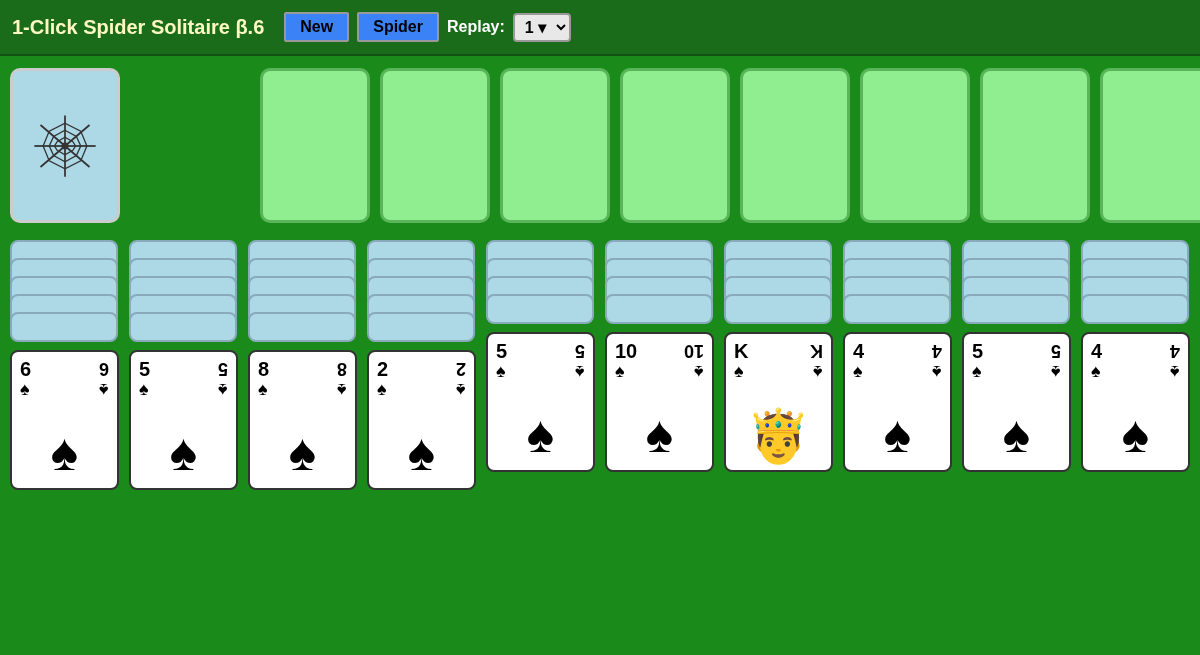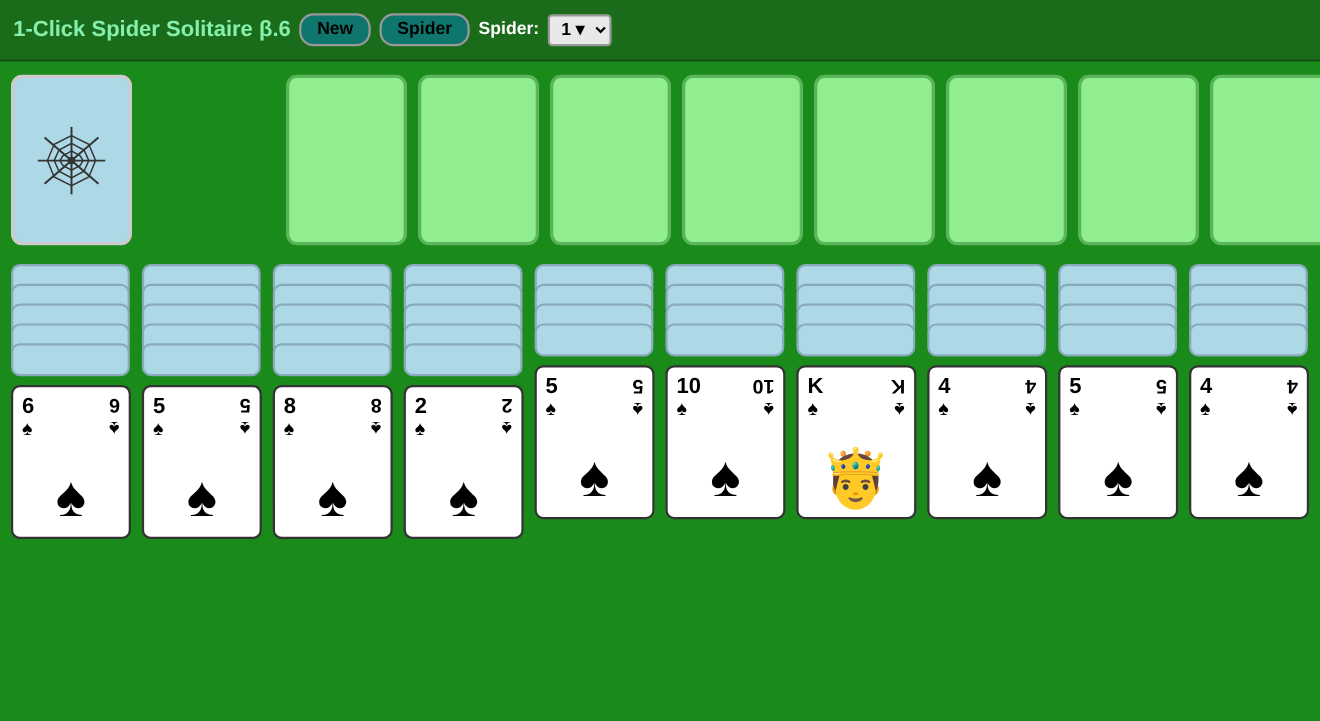--- a/index.html
+++ b/index.html
@@ -15,29 +15,29 @@
     #header {
       background: #1a6b1a;
       display: flex;
       align-items: center;
       padding: 8px 12px;
       gap: 8px;
       height: 56px;
       border-bottom: 2px solid #145214;
     }
     #header .title {
-      color: #86efac;
+      color: #fef9c3;
       font-size: 20px;
       font-weight: bold;
-      margin-right: 0;
+      margin-right: 12px;
     }
     .header-btn {
-      background: #0f766e;
+      background: #3b82f6;
       border: 2px solid #999;
-      border-radius: 13px;
+      border-radius: 2px;
       padding: 4px 14px;
       font-size: 16px;
       cursor: pointer;
       font-weight: bold;
     }
     .suits-label {
       color: white;
       font-size: 16px;
       font-weight: bold;
     }
@@ -180,21 +180,21 @@
       margin-bottom: 0;
     }
   </style>
 </head>
 <body>
 
 <div id="header">
   <span class="title">1-Click Spider Solitaire β.6</span>
   <button class="header-btn">New</button>
   <button class="header-btn">Spider</button>
-  <span class="suits-label">Spider:</span>
+  <span class="suits-label">Replay:</span>
   <select class="suits-select">
     <option>1 ▾</option>
     <option>2</option>
     <option>4</option>
   </select>
 </div>
 
 <div id="game">
   <div id="top-row">
 

